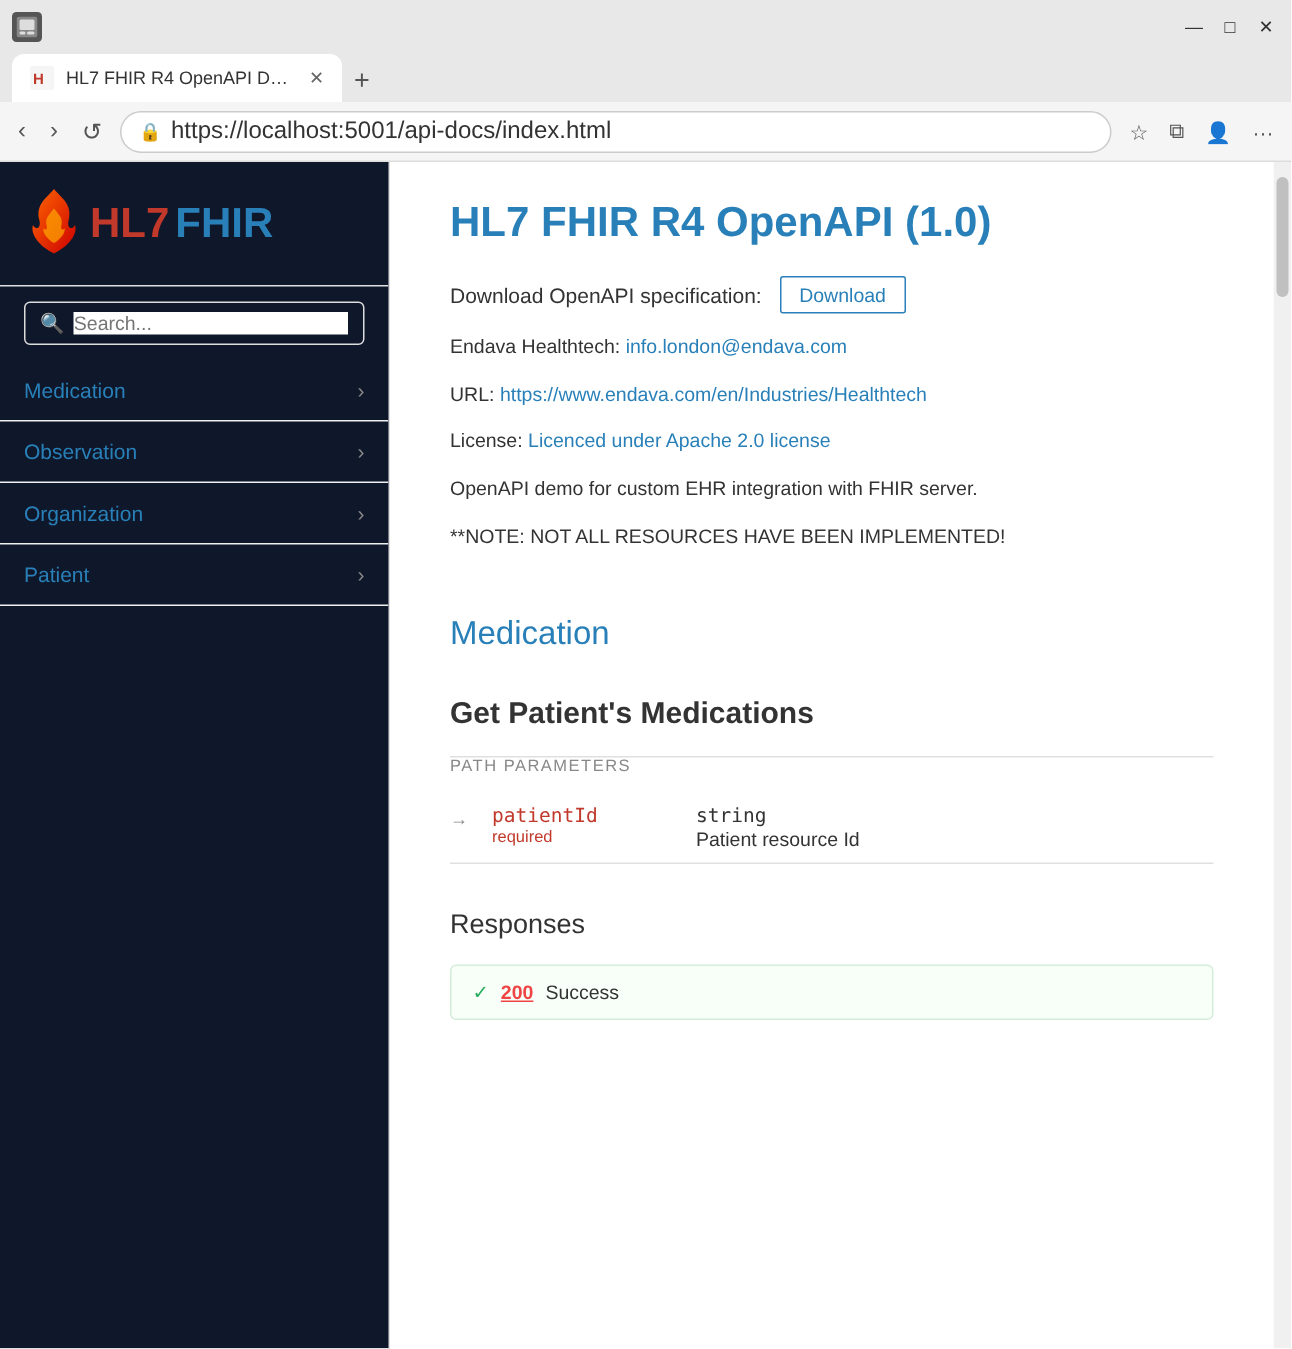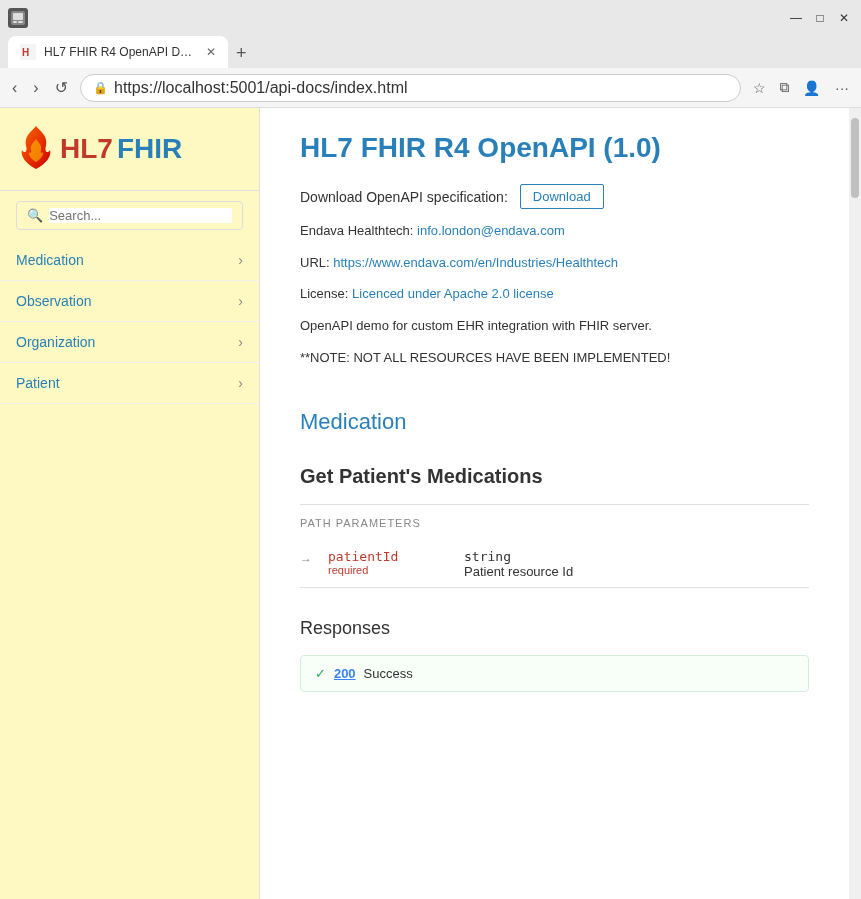--- a/index.html
+++ b/index.html
@@ -24,21 +24,21 @@
     .address-bar { flex: 1; display: flex; align-items: center; background: #fff; border: 1px solid #ccc; border-radius: 20px; padding: 4px 12px; gap: 6px; }
     .address-lock { color: #555; font-size: 12px; }
     .address-text { flex: 1; font-size: 16px; color: #333; }
     .nav-icons { display: flex; gap: 6px; }
     .nav-icon-btn { background: none; border: none; cursor: pointer; color: #555; font-size: 14px; padding: 4px; }
 
     
     .main-area { display: flex; flex: 1; overflow: hidden; }
 
     
-    .sidebar { width: 260px; background: #fef9c3; border-right: 1px solid #e0e0e0; display: flex; flex-direction: column; overflow-y: auto; flex-shrink: 0; }
+    .sidebar { width: 260px; background: #0f172a; border-right: 1px solid #e0e0e0; display: flex; flex-direction: column; overflow-y: auto; flex-shrink: 0; }
     .sidebar-logo { padding: 16px; border-bottom: 1px solid #e0e0e0; }
     .logo-container { display: flex; align-items: center; gap: 4px; }
     .logo-flame { width: 40px; height: 50px; }
     .logo-text-hl7 { font-size: 28px; font-weight: bold; color: #c0392b; }
     .logo-text-fhir { font-size: 28px; font-weight: bold; color: #2980b9; }
 
     .sidebar-search { padding: 10px 16px; }
     .search-box { display: flex; align-items: center; gap: 6px; border: 1px solid #ddd; border-radius: 4px; padding: 6px 10px; }
     .search-icon { color: #888; font-size: 13px; }
     .search-input { border: none; outline: none; font-size: 13px; color: #999; flex: 1; }
@@ -62,38 +62,38 @@
 
     .meta-row { font-size: 13px; color: #333; margin-bottom: 6px; line-height: 1.5; margin-top: 12px; }
     .meta-row a { color: #2980b9; text-decoration: none; }
 
     .note-row { font-size: 13px; color: #333; margin-top: 12px; line-height: 1.6; }
 
     .section-title { font-size: 22px; color: #2980b9; margin: 40px 0 20px 0; font-weight: normal; }
 
     .endpoint-title { font-size: 20px; color: #333; margin: 30px 0 16px 0; font-weight: bold; }
 
-    .params-section { border-top: 1px solid #e0e0e0; padding-top: 12px; }
+    .params-section { border-top: 1px solid #e0e0e0; }
     .params-label { font-size: 11px; color: #888; text-transform: uppercase; letter-spacing: 1px; margin-bottom: 12px; }
 
     .param-row { display: flex; align-items: flex-start; gap: 16px; padding: 8px 0; border-bottom: 1px solid #e0e0e0; }
     .param-arrow { color: #888; font-size: 12px; margin-top: 2px; white-space: nowrap; }
     .param-name-section { min-width: 120px; }
     .param-name { font-size: 13px; color: #c0392b; font-family: monospace; }
     .param-required { font-size: 11px; color: #c0392b; }
     .param-type-section { flex: 1; }
     .param-type { font-size: 13px; color: #333; font-family: monospace; }
     .param-desc { font-size: 13px; color: #333; }
 
     .responses-section { margin-top: 30px; }
     .responses-title { font-size: 18px; color: #333; margin-bottom: 16px; font-weight: normal; }
 
     .response-item { border: 1px solid #d4edda; background: #f8fff8; border-radius: 4px; padding: 10px 14px; display: flex; align-items: center; gap: 8px; }
     .response-check { color: #27ae60; font-size: 13px; }
-    .response-code { font-size: 13px; color: #3b82f6; font-weight: bold; text-decoration: underline; }
+    .response-code { font-size: 13px; color: #ef4444; font-weight: bold; text-decoration: underline; }
     .response-text { font-size: 13px; color: #333; }
 
     
     .scrollbar { width: 12px; background: #f0f0f0; flex-shrink: 0; display: flex; flex-direction: column; }
     .scrollbar-thumb { width: 8px; height: 80px; background: #c0c0c0; border-radius: 4px; margin: 2px; margin-top: 10px; }
   </style>
 </head>
 <body>
 
 <div class="browser-chrome">

